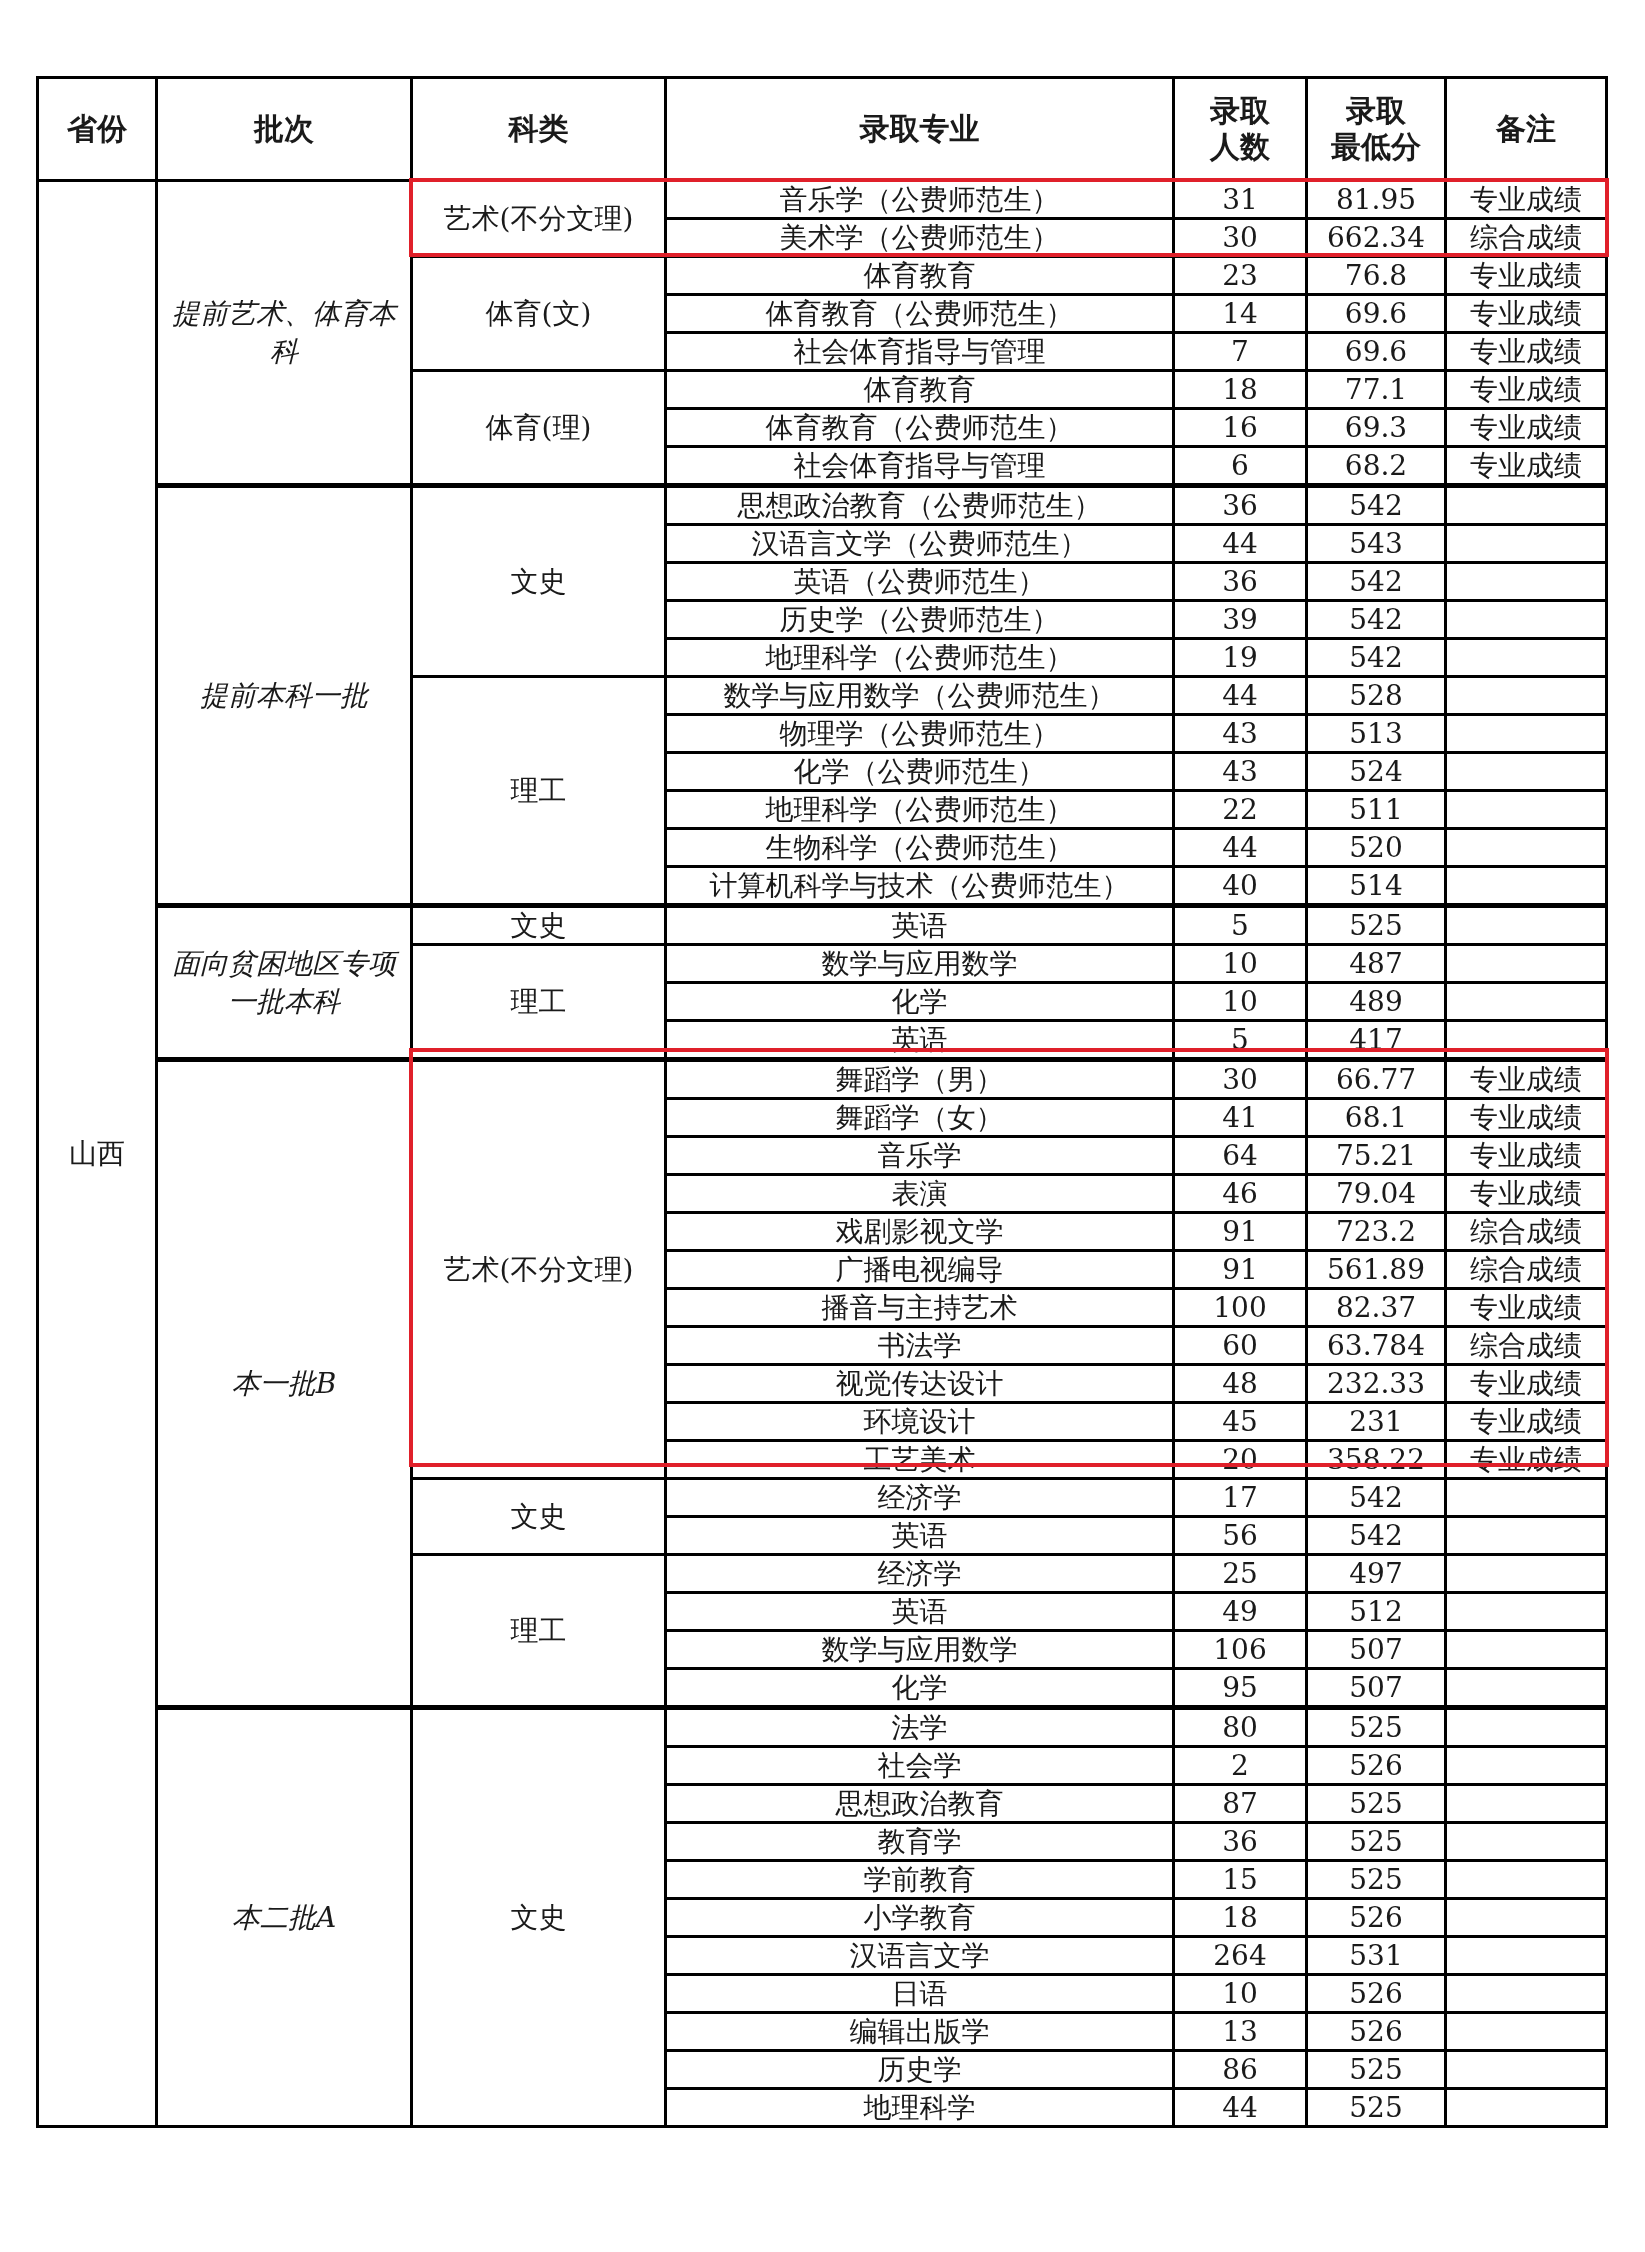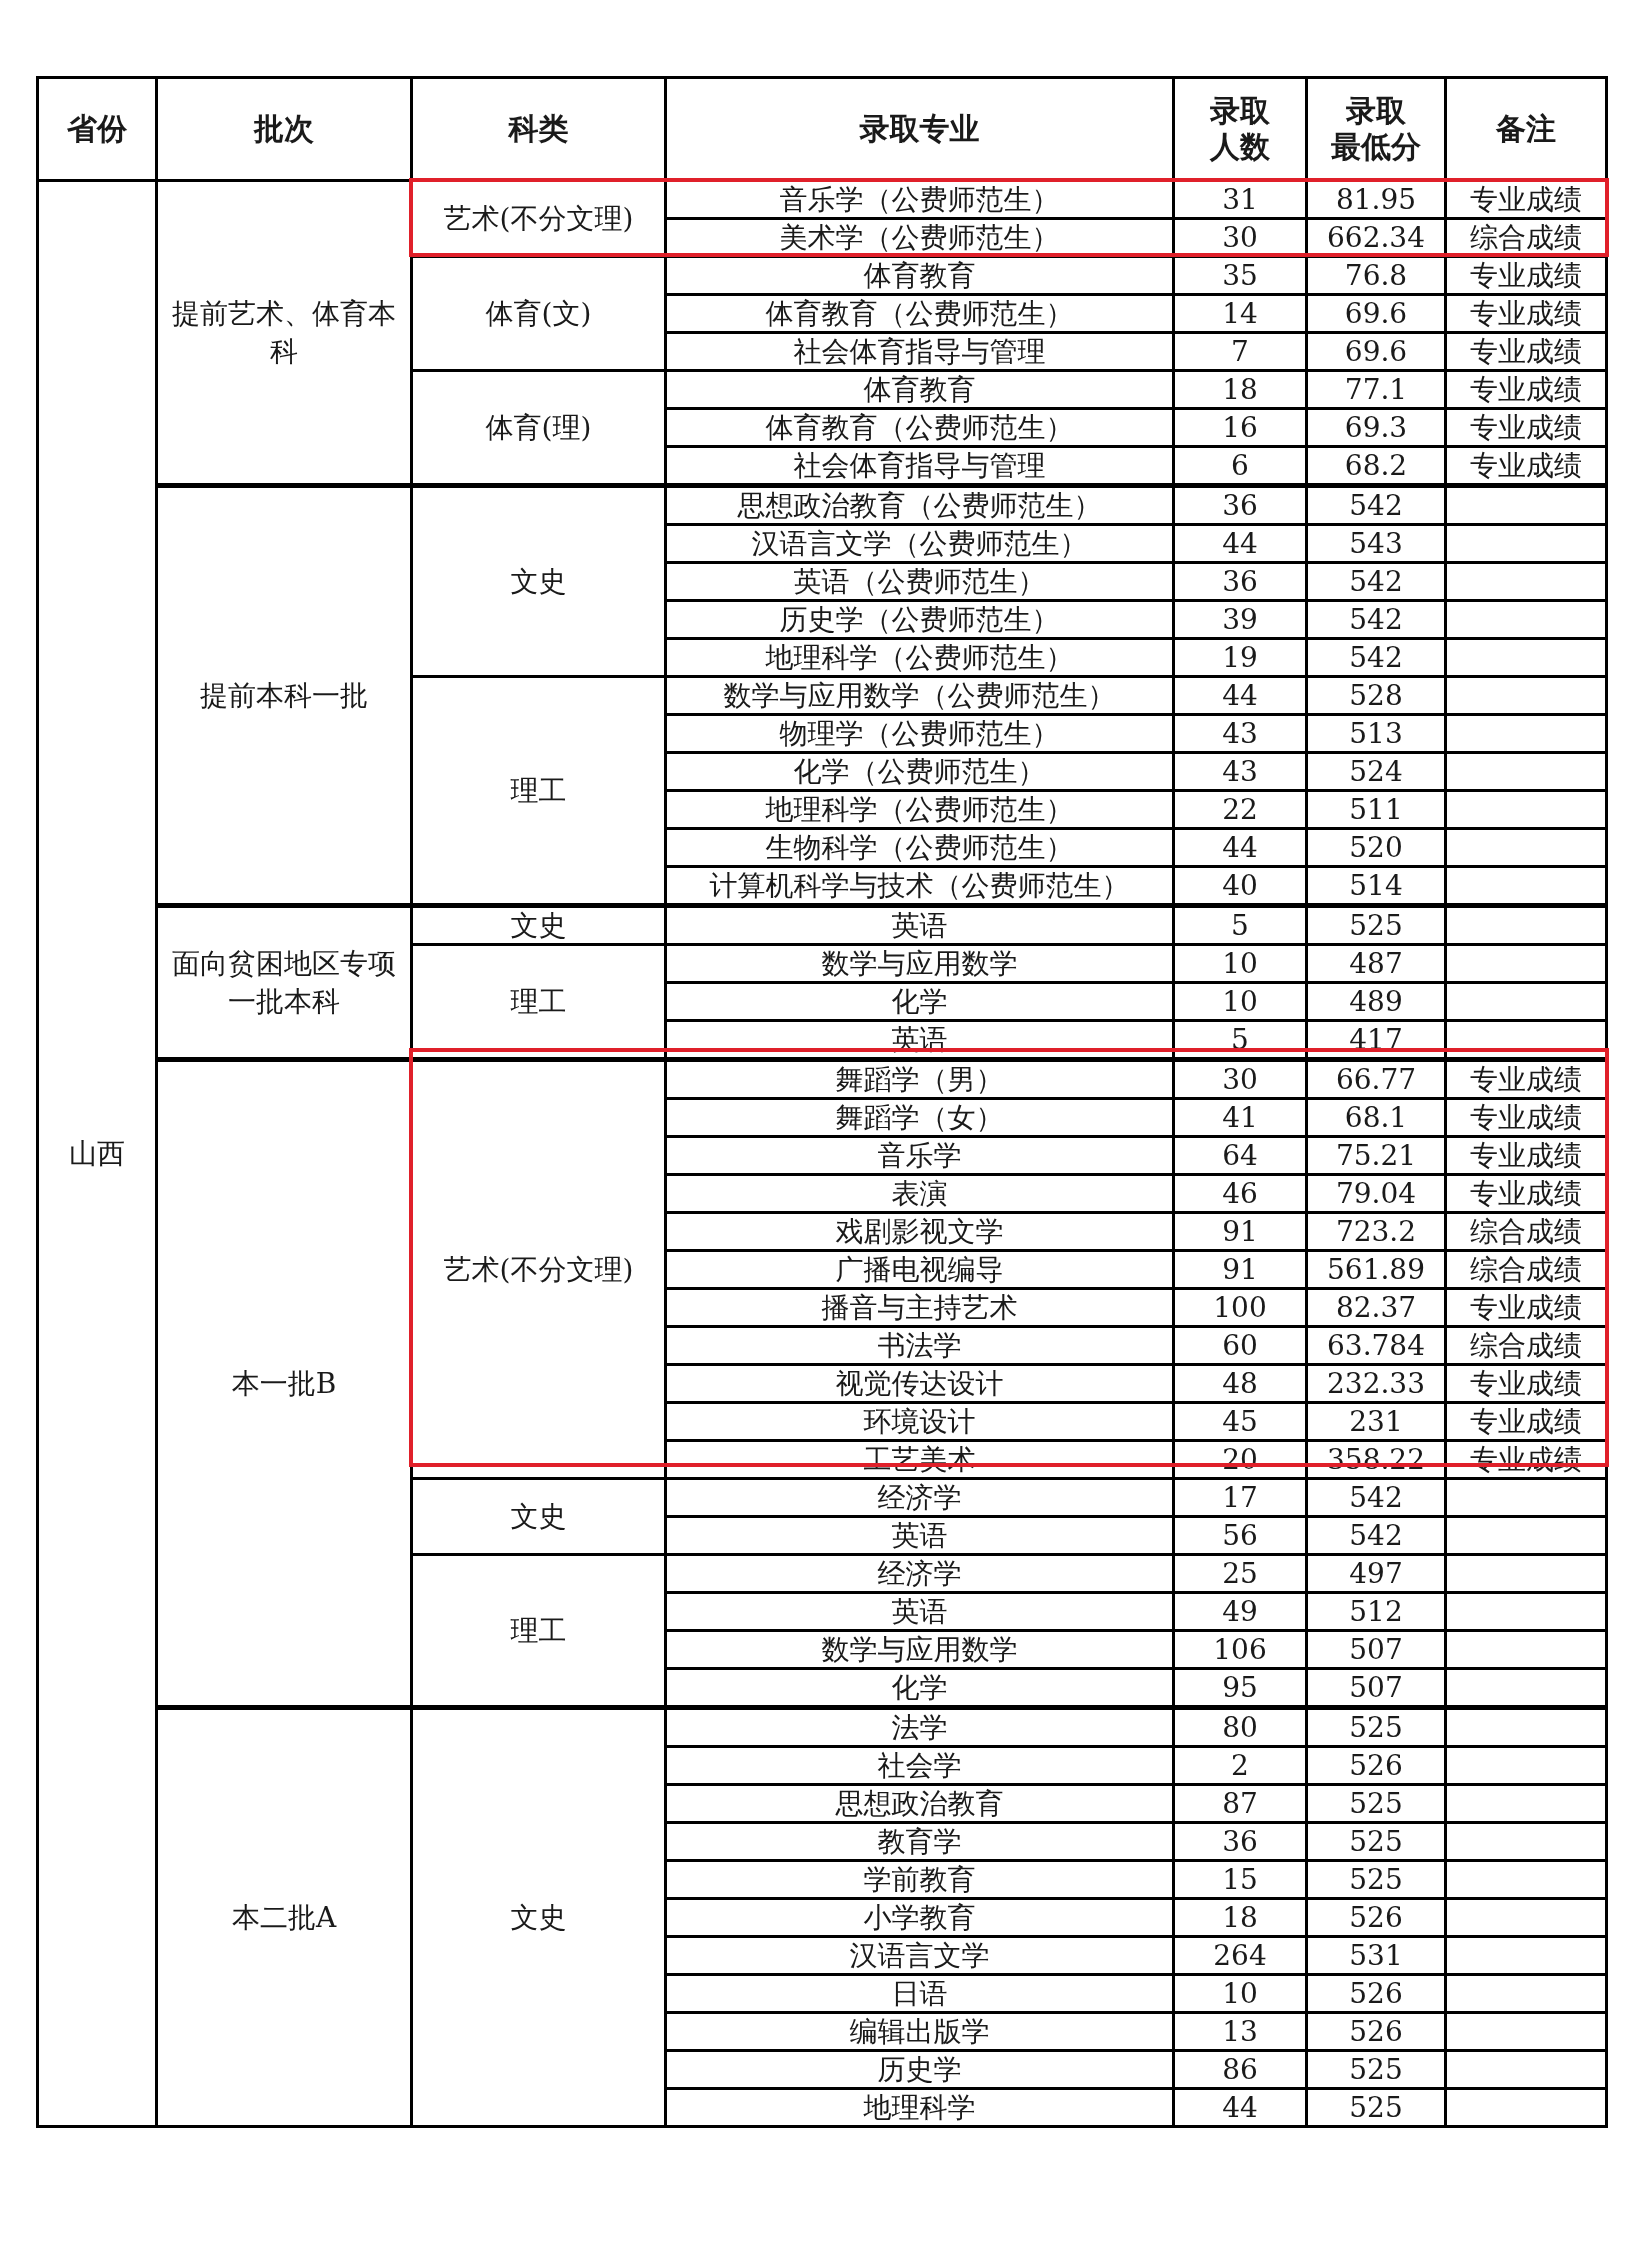--- a/index.html
+++ b/index.html
@@ -9,21 +9,21 @@
   table.adm { border-collapse: collapse; table-layout: fixed; width: 1570px; }
   table.adm col.c0 { width: 119px; } table.adm col.c1 { width: 255px; }
   table.adm col.c2 { width: 254px; } table.adm col.c3 { width: 508px; }
   table.adm col.c4 { width: 133px; } table.adm col.c5 { width: 139px; }
   table.adm col.c6 { width: 161px; }
   table.adm th, table.adm td { border: 3px solid #000; text-align: center; vertical-align: middle;
          padding: 0; overflow: hidden; white-space: nowrap; }
   table.adm th { height: 100px; font-family: "DejaVu Sans", "Liberation Sans", sans-serif;
          font-weight: bold; font-size: 30px; line-height: 36px; }
   table.adm td { height: 35px; font-size: 28px; line-height: 32px; }
-  table.adm td.wrap { white-space: normal; line-height: 38px; padding: 0 4px; }
+  table.adm td.wrap { white-space: normal; line-height: 38px; padding: 0 4px; font-style: italic; }
   table.adm tr.thick-top td { border-top-width: 5px; }
   .hl { position: absolute; border: 4px solid #e0202a; box-sizing: border-box; pointer-events: none; }
 </style>
 </head>
 <body>
 
 <div id="sheet">
   <table class="adm">
     <colgroup>
         <col class="c0">
@@ -57,21 +57,21 @@
         </tr>
         <tr>
           <td>美术学（公费师范生）</td>
           <td>30</td>
           <td>662.34</td>
           <td>综合成绩</td>
         </tr>
         <tr>
           <td rowspan="3">体育(文)</td>
           <td>体育教育</td>
-          <td>35</td>
+          <td>23</td>
           <td>76.8</td>
           <td>专业成绩</td>
         </tr>
         <tr>
           <td>体育教育（公费师范生）</td>
           <td>14</td>
           <td>69.6</td>
           <td>专业成绩</td>
         </tr>
         <tr>

